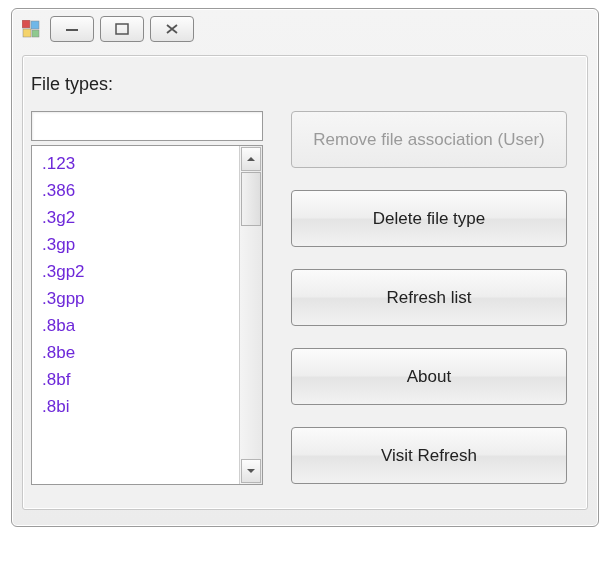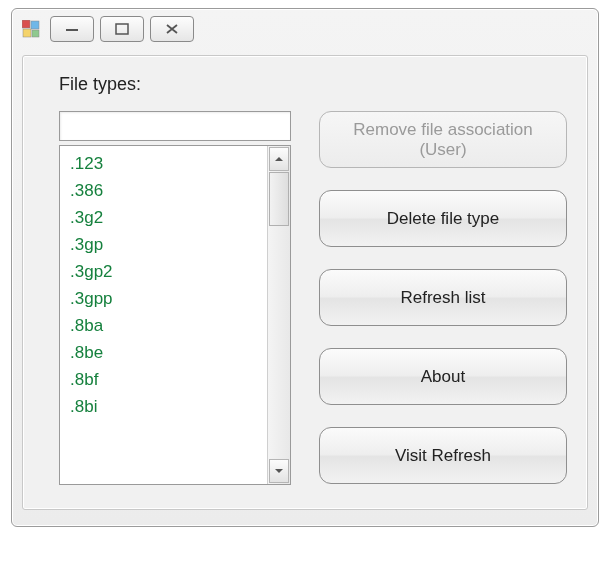--- a/index.html
+++ b/index.html
@@ -50,21 +50,21 @@
     justify-content: center;
     color: #444;
   }
   .win-btn svg { display: block; }
 
   .client {
     margin: 6px 10px 16px 10px;
     background: #f1f1f1;
     border: 1px solid #c8c8c8;
     border-radius: 3px;
-    padding: 18px 20px 24px 36px;
+    padding: 18px 20px 24px 8px;
     box-shadow: 0 0 0 1px #fff inset;
   }
 
   .label {
     font-size: 18px;
     color: #222;
     margin-bottom: 16px;
   }
 
   .columns {
@@ -100,21 +100,21 @@
     display: flex;
   }
   .list-items {
     flex: 1;
     padding: 4px 0 0 10px;
     overflow: hidden;
   }
   .list-items .item {
     font-size: 17px;
     line-height: 27px;
-    color: #15803d;
+    color: #6d28d9;
     white-space: nowrap;
   }
   .scrollbar {
     width: 22px;
     border-left: 1px solid #cfcfcf;
     background: linear-gradient(to right, #f4f4f4, #e8e8e8);
     display: flex;
     flex-direction: column;
   }
   .scroll-btn {
@@ -146,21 +146,21 @@
     flex: 1;
     display: flex;
     flex-direction: column;
     gap: 22px;
     padding-top: 0;
   }
 
   .btn {
     height: 55px;
     border: 1px solid #8f8f8f;
-    border-radius: 12px;
+    border-radius: 4px;
     background: linear-gradient(to bottom, #fbfbfb 0%, #eeeeee 48%, #e4e4e4 52%, #f2f2f2 100%);
     font-size: 17px;
     color: #222;
     display: flex;
     align-items: center;
     justify-content: center;
     text-align: center;
     padding: 0 10px;
     line-height: 1.15;
     cursor: default;

